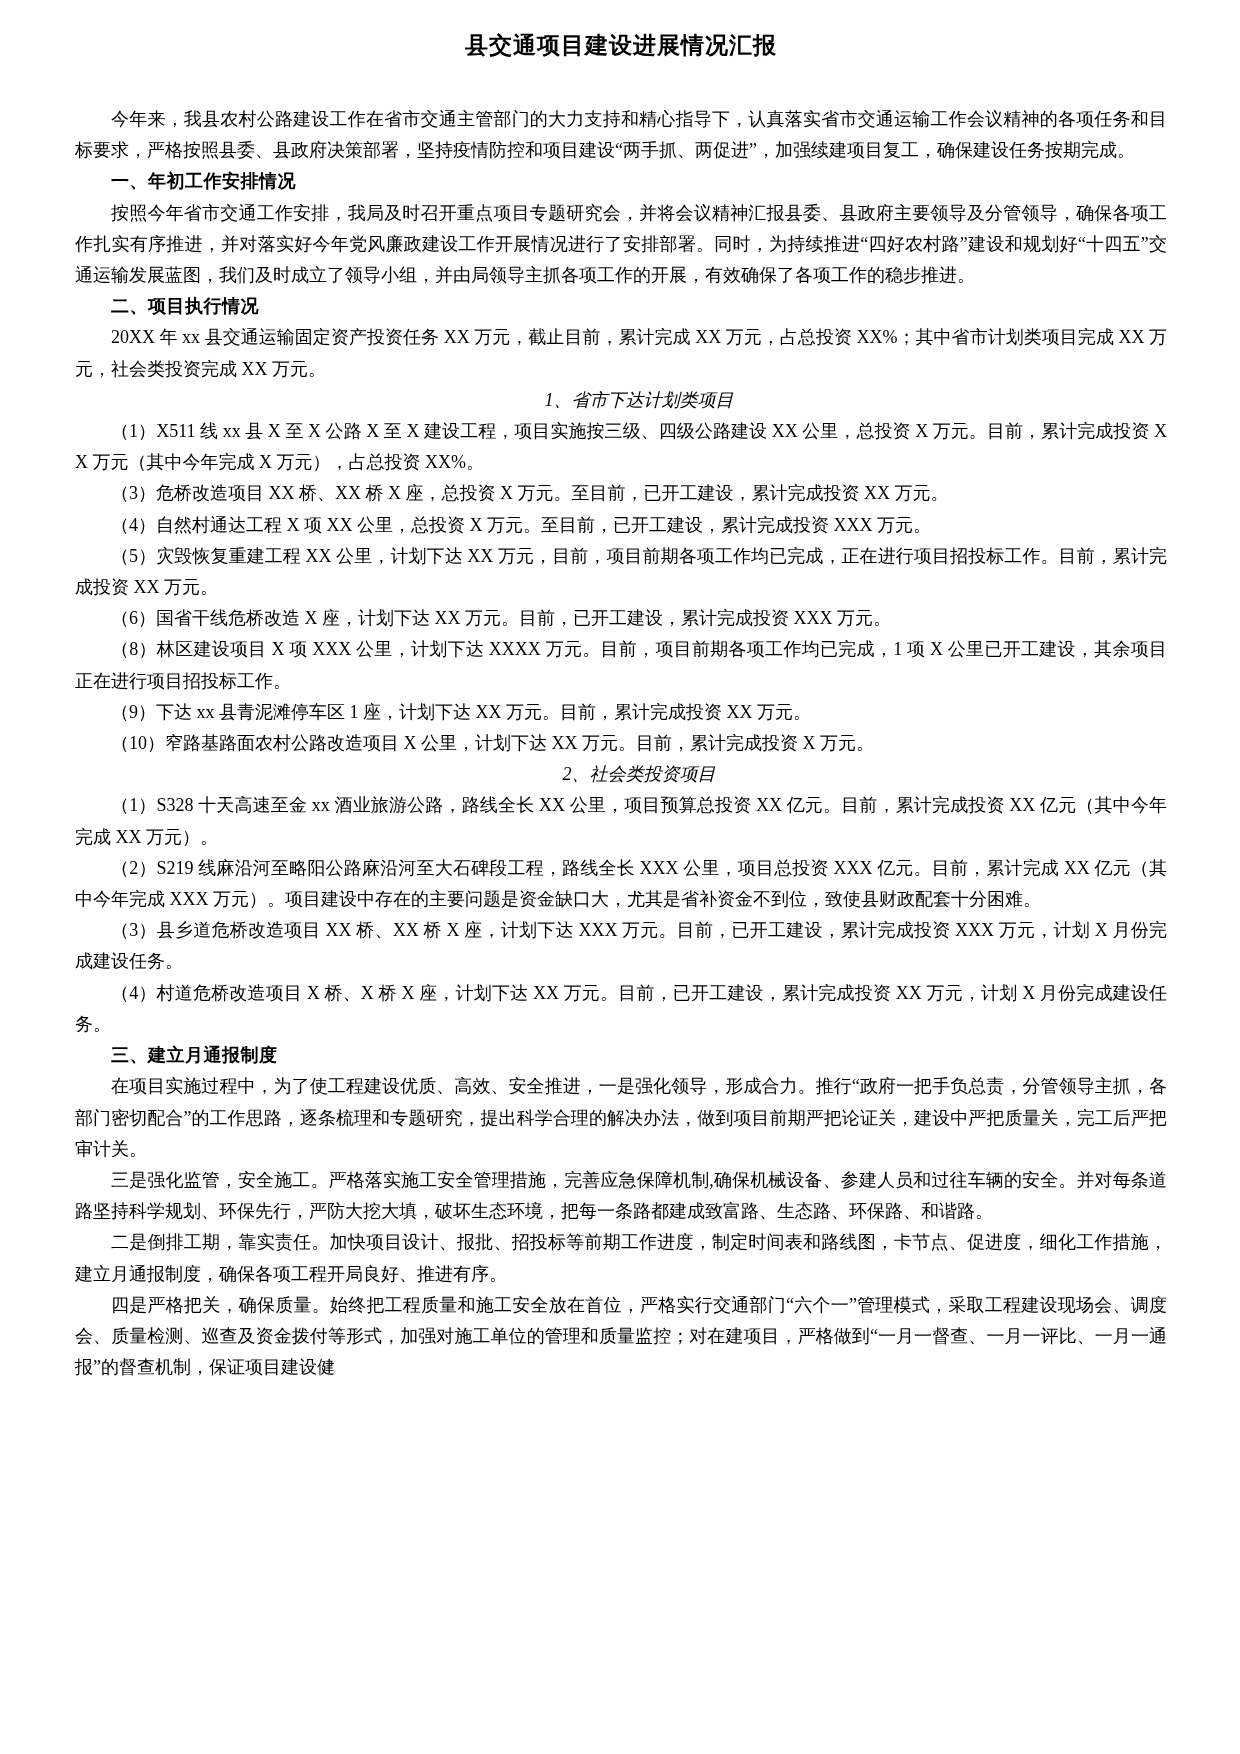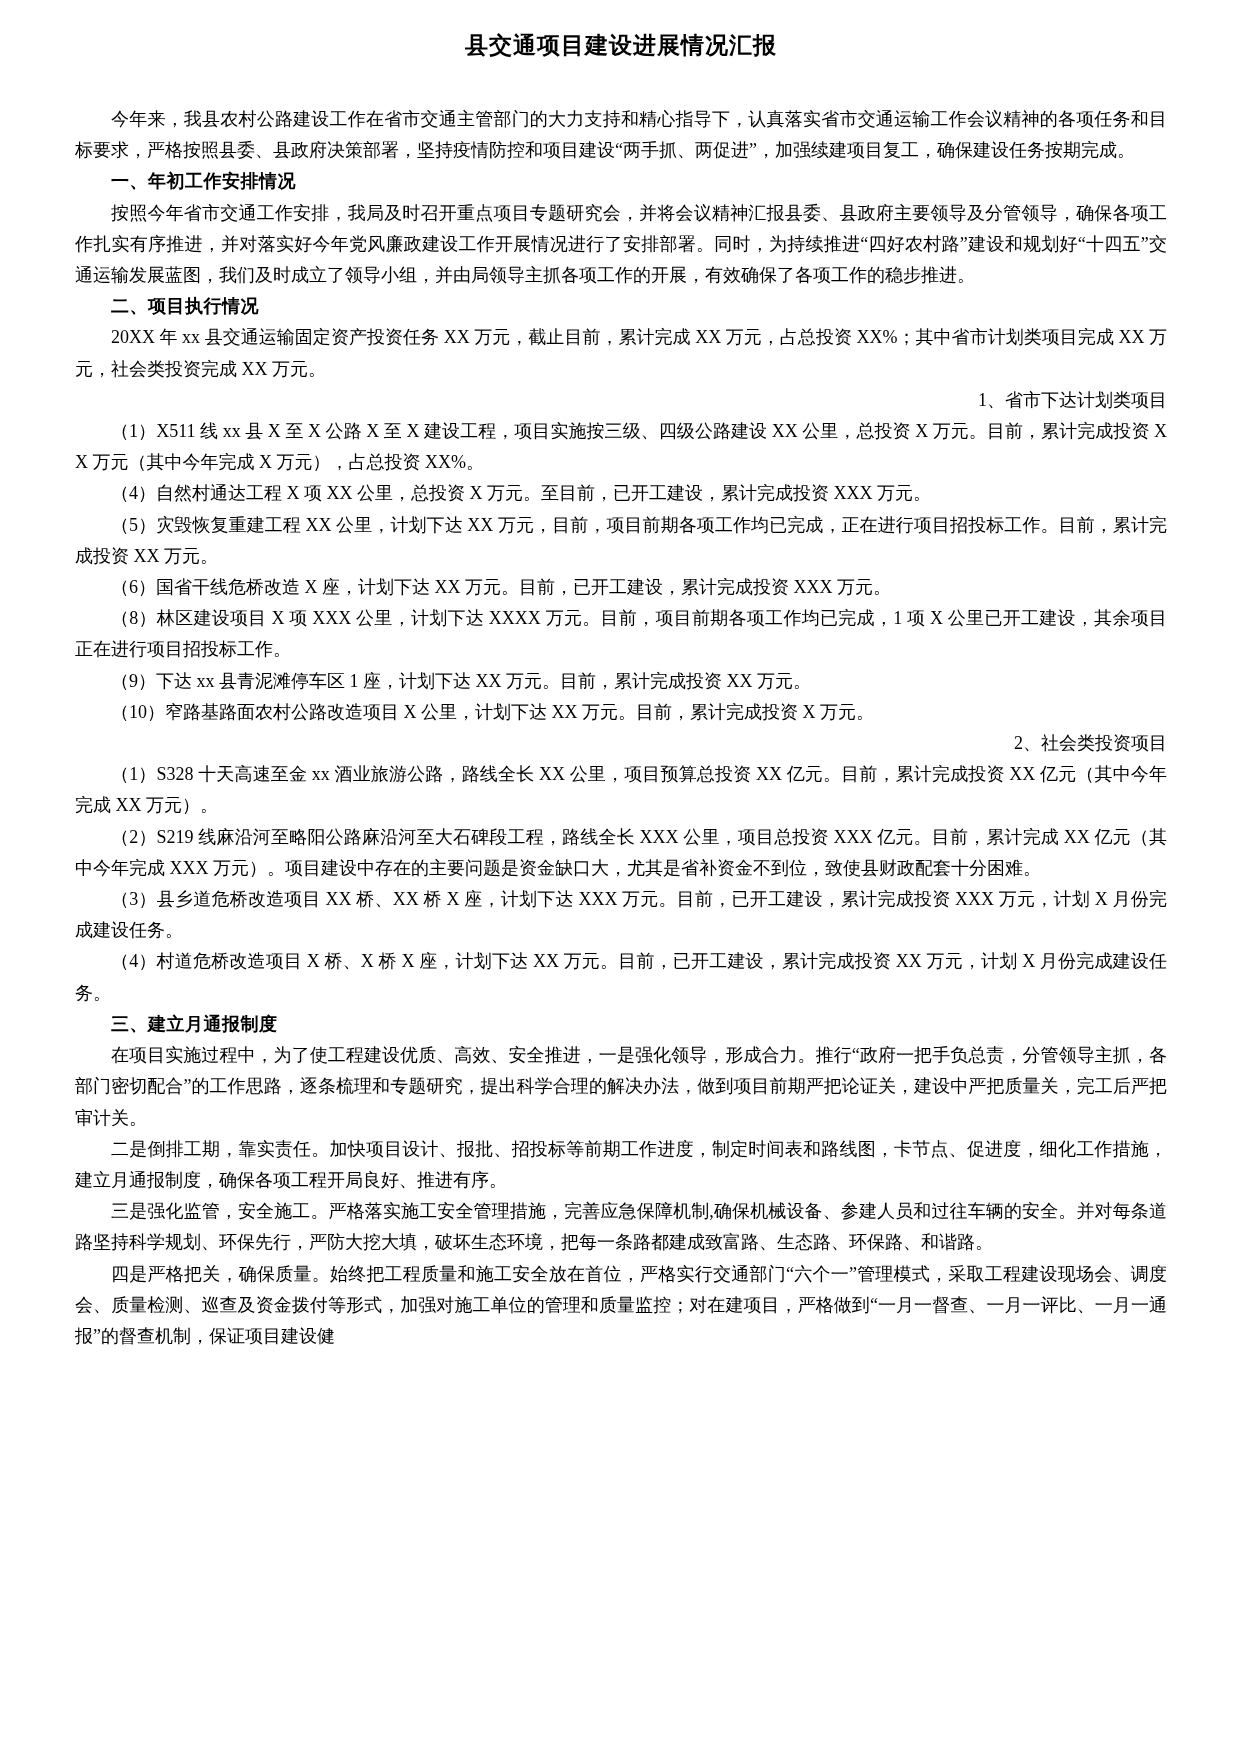--- a/index.html
+++ b/index.html
@@ -35,47 +35,49 @@
     text-align: justify;
     text-indent: 2em;
     word-break: break-all;
   }
   p.blk[data-style="heading"] {
     font-weight: bold;
     font-family: "Liberation Sans", "DejaVu Sans", sans-serif;
     letter-spacing: 0.5px;
   }
   p.blk[data-style="sub"] {
-    text-align: right;
+    text-align: center;
+    font-style: italic;
   }
 </style>
 </head>
 <body>
 
 <div class="page">
   <div class="content">
     <h1 class="doc-title">县交通项目建设进展情况汇报</h1>
 
     <p class="blk" data-style="body">今年来，我县农村公路建设工作在省市交通主管部门的大力支持和精心指导下，认真落实省市交通运输工作会议精神的各项任务和目标要求，严格按照县委、县政府决策部署，坚持疫情防控和项目建设“两手抓、两促进”，加强续建项目复工，确保建设任务按期完成。</p>
     <p class="blk" data-style="heading">一、年初工作安排情况</p>
     <p class="blk" data-style="body">按照今年省市交通工作安排，我局及时召开重点项目专题研究会，并将会议精神汇报县委、县政府主要领导及分管领导，确保各项工作扎实有序推进，并对落实好今年党风廉政建设工作开展情况进行了安排部署。同时，为持续推进“四好农村路”建设和规划好“十四五”交通运输发展蓝图，我们及时成立了领导小组，并由局领导主抓各项工作的开展，有效确保了各项工作的稳步推进。</p>
     <p class="blk" data-style="heading">二、项目执行情况</p>
     <p class="blk" data-style="body">20XX 年 xx 县交通运输固定资产投资任务 XX 万元，截止目前，累计完成 XX 万元，占总投资 XX%；其中省市计划类项目完成 XX 万元，社会类投资完成 XX 万元。</p>
     <p class="blk" data-style="sub">1、省市下达计划类项目</p>
     <p class="blk" data-style="body">（1）X511 线 xx 县 X 至 X 公路 X 至 X 建设工程，项目实施按三级、四级公路建设 XX 公里，总投资 X 万元。目前，累计完成投资 XX 万元（其中今年完成 X 万元），占总投资 XX%。</p>
+    <p class="blk" data-style="body">（3）危桥改造项目 XX 桥、XX 桥 X 座，总投资 X 万元。至目前，已开工建设，累计完成投资 XX 万元。</p>
     <p class="blk" data-style="body">（4）自然村通达工程 X 项 XX 公里，总投资 X 万元。至目前，已开工建设，累计完成投资 XXX 万元。</p>
     <p class="blk" data-style="body">（5）灾毁恢复重建工程 XX 公里，计划下达 XX 万元，目前，项目前期各项工作均已完成，正在进行项目招投标工作。目前，累计完成投资 XX 万元。</p>
     <p class="blk" data-style="body">（6）国省干线危桥改造 X 座，计划下达 XX 万元。目前，已开工建设，累计完成投资 XXX 万元。</p>
     <p class="blk" data-style="body">（8）林区建设项目 X 项 XXX 公里，计划下达 XXXX 万元。目前，项目前期各项工作均已完成，1 项 X 公里已开工建设，其余项目正在进行项目招投标工作。</p>
     <p class="blk" data-style="body">（9）下达 xx 县青泥滩停车区 1 座，计划下达 XX 万元。目前，累计完成投资 XX 万元。</p>
     <p class="blk" data-style="body">（10）窄路基路面农村公路改造项目 X 公里，计划下达 XX 万元。目前，累计完成投资 X 万元。</p>
     <p class="blk" data-style="sub">2、社会类投资项目</p>
     <p class="blk" data-style="body">（1）S328 十天高速至金 xx 酒业旅游公路，路线全长 XX 公里，项目预算总投资 XX 亿元。目前，累计完成投资 XX 亿元（其中今年完成 XX 万元）。</p>
     <p class="blk" data-style="body">（2）S219 线麻沿河至略阳公路麻沿河至大石碑段工程，路线全长 XXX 公里，项目总投资 XXX 亿元。目前，累计完成 XX 亿元（其中今年完成 XXX 万元）。项目建设中存在的主要问题是资金缺口大，尤其是省补资金不到位，致使县财政配套十分困难。</p>
     <p class="blk" data-style="body">（3）县乡道危桥改造项目 XX 桥、XX 桥 X 座，计划下达 XXX 万元。目前，已开工建设，累计完成投资 XXX 万元，计划 X 月份完成建设任务。</p>
     <p class="blk" data-style="body">（4）村道危桥改造项目 X 桥、X 桥 X 座，计划下达 XX 万元。目前，已开工建设，累计完成投资 XX 万元，计划 X 月份完成建设任务。</p>
     <p class="blk" data-style="heading">三、建立月通报制度</p>
     <p class="blk" data-style="body">在项目实施过程中，为了使工程建设优质、高效、安全推进，一是强化领导，形成合力。推行“政府一把手负总责，分管领导主抓，各部门密切配合”的工作思路，逐条梳理和专题研究，提出科学合理的解决办法，做到项目前期严把论证关，建设中严把质量关，完工后严把审计关。</p>
+    <p class="blk" data-style="body">三是强化监管，安全施工。严格落实施工安全管理措施，完善应急保障机制,确保机械设备、参建人员和过往车辆的安全。并对每条道路坚持科学规划、环保先行，严防大挖大填，破坏生态环境，把每一条路都建成致富路、生态路、环保路、和谐路。</p>
     <p class="blk" data-style="body">二是倒排工期，靠实责任。加快项目设计、报批、招投标等前期工作进度，制定时间表和路线图，卡节点、促进度，细化工作措施，建立月通报制度，确保各项工程开局良好、推进有序。</p>
-    <p class="blk" data-style="body">三是强化监管，安全施工。严格落实施工安全管理措施，完善应急保障机制,确保机械设备、参建人员和过往车辆的安全。并对每条道路坚持科学规划、环保先行，严防大挖大填，破坏生态环境，把每一条路都建成致富路、生态路、环保路、和谐路。</p>
     <p class="blk" data-style="body">四是严格把关，确保质量。始终把工程质量和施工安全放在首位，严格实行交通部门“六个一”管理模式，采取工程建设现场会、调度会、质量检测、巡查及资金拨付等形式，加强对施工单位的管理和质量监控；对在建项目，严格做到“一月一督查、一月一评比、一月一通报”的督查机制，保证项目建设健</p>
   </div>
 </div>
 
 </body></html>

